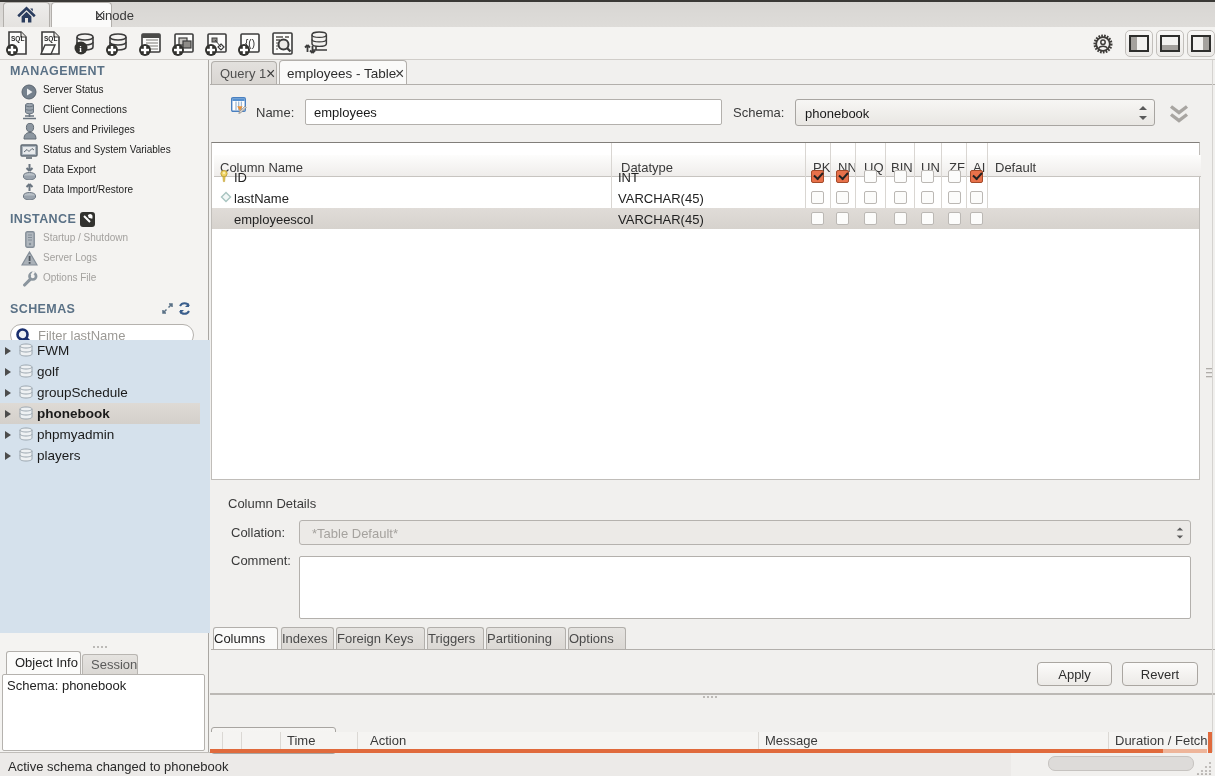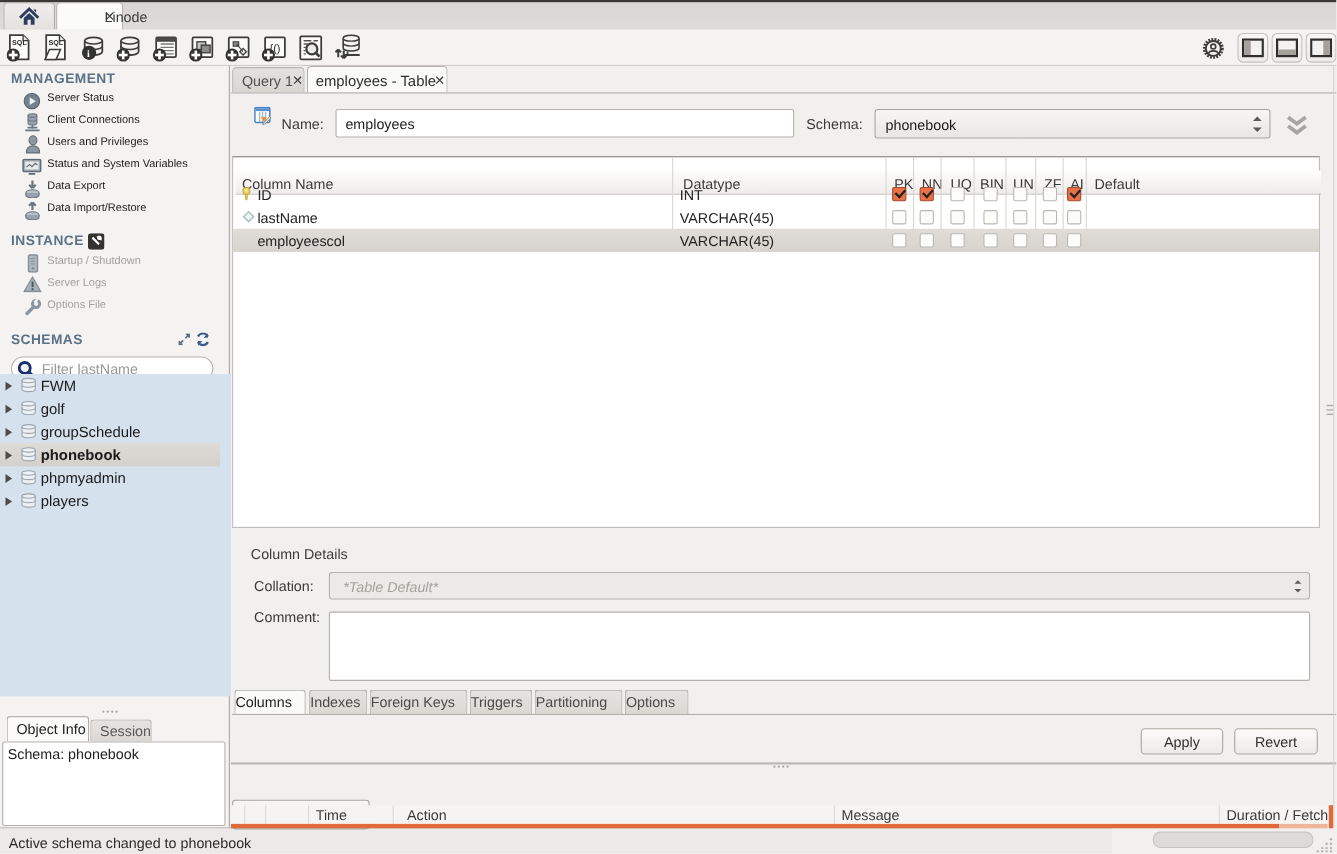--- a/index.html
+++ b/index.html
@@ -65,21 +65,21 @@
 .grow { position:absolute; left:0; width:987px; height:21px; }
 .grow .cn { position:absolute; left:22px; top:4px; }
 .grow .dt { position:absolute; left:406px; top:4px; }
 .grow.sel { background:linear-gradient(#e0dcd8,#d6d2cd); }
 .cb { position:absolute; top:4px; width:13px; height:13px; border:1px solid #bbb8b4; border-radius:2px; background:#fcfcfb; }
 .cb.on { background:#e8714a; border:1px solid #a34b2b; }
 .cb.on:after { content:""; position:absolute; left:2px; top:1px; width:7px; height:4px; border-left:2px solid #222; border-bottom:2px solid #222; transform:rotate(-48deg); }
 
 
 #coldet { left:1px; top:420px; width:1004px; height:170px; }
-#collation { left:88px; top:40px; width:892px; height:25px; background:#eceae7; border:1px solid #b5b2ae; border-radius:3px; color:#a5a29e;font-style:italic; }
+#collation { left:88px; top:40px; width:892px; height:25px; background:#eceae7; border:1px solid #b5b2ae; border-radius:3px; color:#a5a29e; }
 #commentta { left:88px; top:76px; width:892px; height:63px; background:#fff; border:1px solid #b3b0ac; border-radius:2px; }
 
 .btab { position:absolute; top:147px; height:22px; border:1px solid #b2afab; border-bottom:none; border-radius:3px 3px 0 0; background:linear-gradient(#e5e3e0,#dbd8d4); color:#4a4a4a; font-size:13px; }
 .btab.act { background:#fafaf9; color:#222; }
 .btab span { position:absolute; left:0; right:0; top:3px; text-align:left; }
 #btabline { position:absolute; left:0; top:169px; width:1004px; height:1px; background:#b2afab; }
 
 .pushbtn { position:absolute; height:24px; background:linear-gradient(#fcfbfa,#eceae7); border:1px solid #aaa6a1; border-radius:4px; text-align:center; color:#2e2e2e; font-size:13px; }
 .pushbtn span { position:relative; top:4px; }
 

